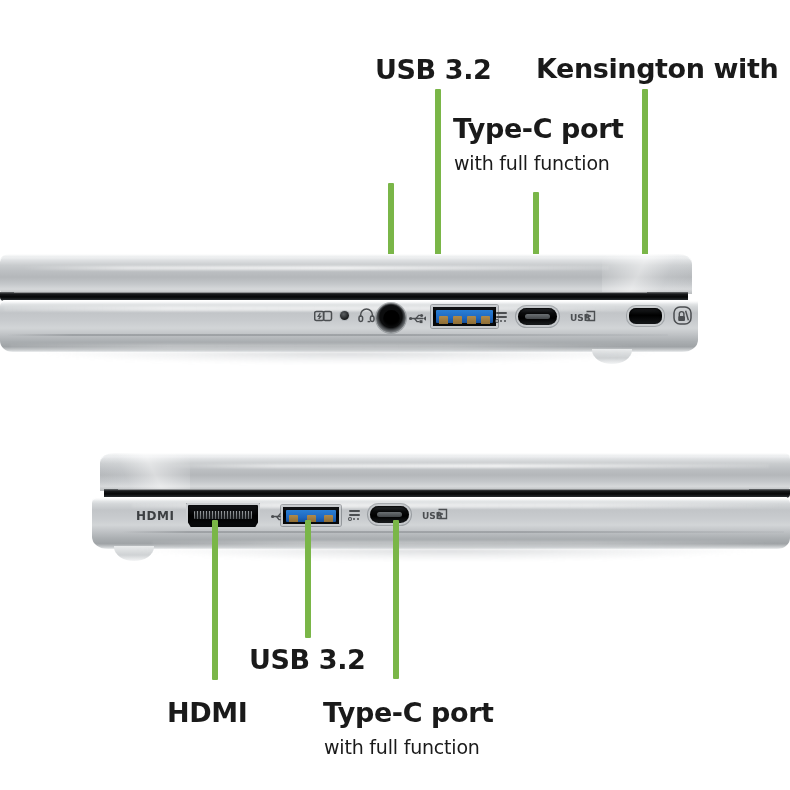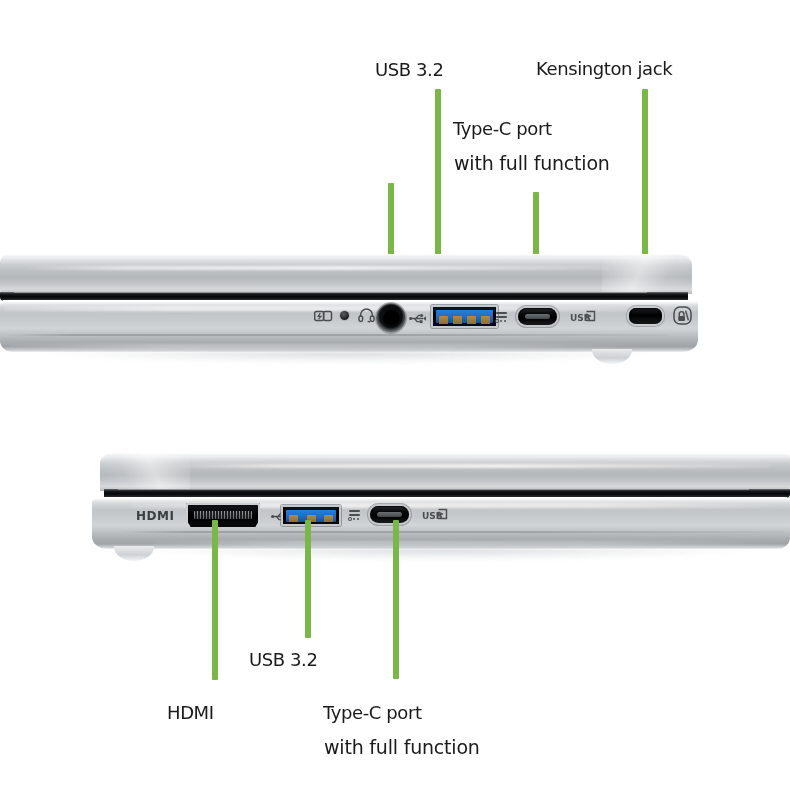--- a/index.html
+++ b/index.html
@@ -17,21 +17,21 @@
 
   
   .label {
     position:absolute;
     color:#1a1a1a;
     font-family:"DejaVu Sans", sans-serif;
     font-weight:400;
     white-space:nowrap;
     letter-spacing:-0.4px;
   }
-  .label.big   { font-size:18px; line-height:30px; }
+  .label.big   { font-size:27px; line-height:30px;font-weight:bold; }
   .label.small { font-size:19px; line-height:22px; letter-spacing:-0.2px; }
 
   
   .leader {
     position:absolute;
     width:6px;
     background:#7ab648;
     border-radius:1px;
   }
 
@@ -300,21 +300,21 @@
     letter-spacing:0.5px;
   }
 </style>
 </head>
 <body>
 
 <div id="stage">
 
   <div class="label big" style="left:375px; top:55px;">USB 3.2</div>
 
-  <div class="label big" style="left:536px; top:54px;">Kensington jack</div>
+  <div class="label big" style="left:536px; top:54px;">Kensington with</div>
 
 
   <div class="label big" style="left:453px; top:114px;">Type-C port</div>
 
   <div class="label small" style="left:454px; top:152px;">with full function</div>
 
   <div class="leader" style="left:388px; top:183px; height:125px;"></div>
   <div class="leader" style="left:435px; top:89px; height:222px;"></div>
   <div class="leader" style="left:533px; top:192px; height:118px;"></div>
   <div class="leader" style="left:642px; top:89px; height:221px;"></div>

